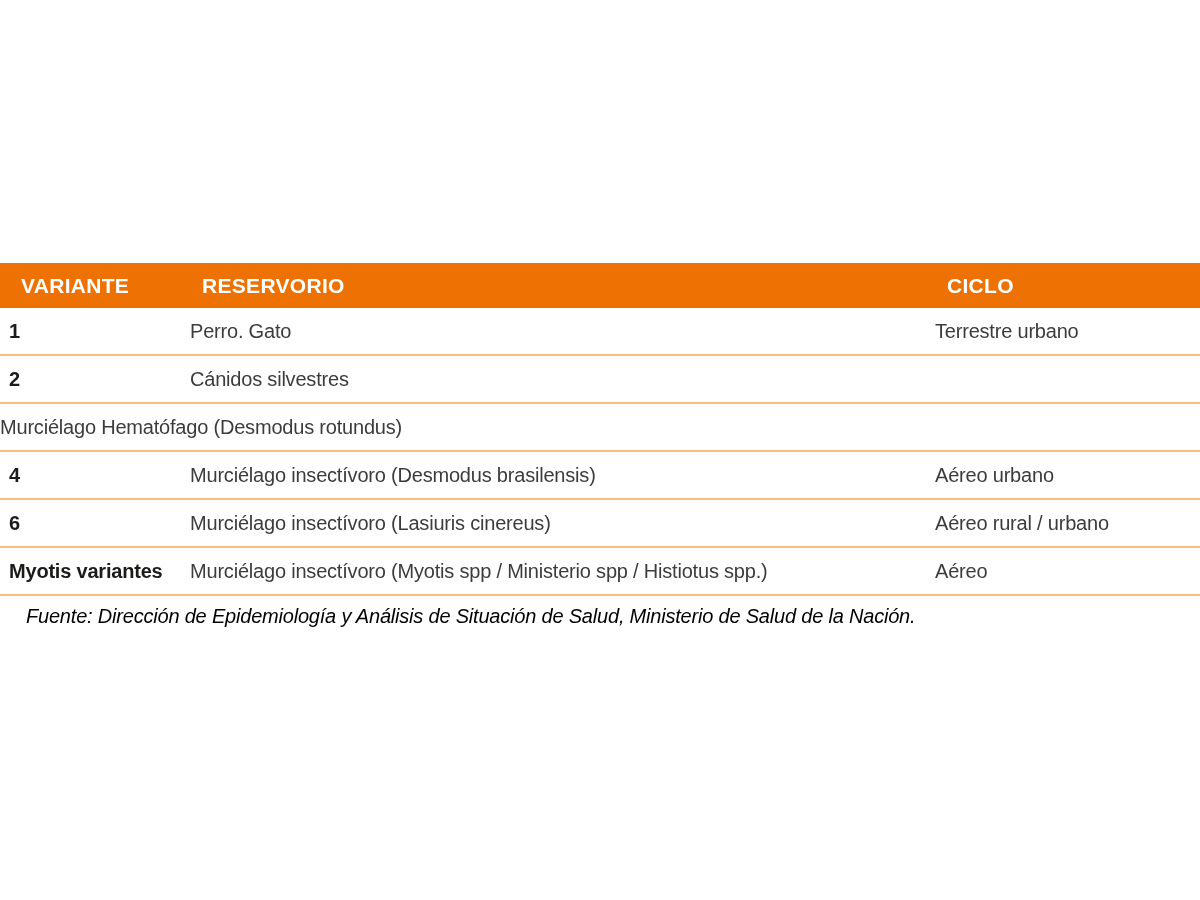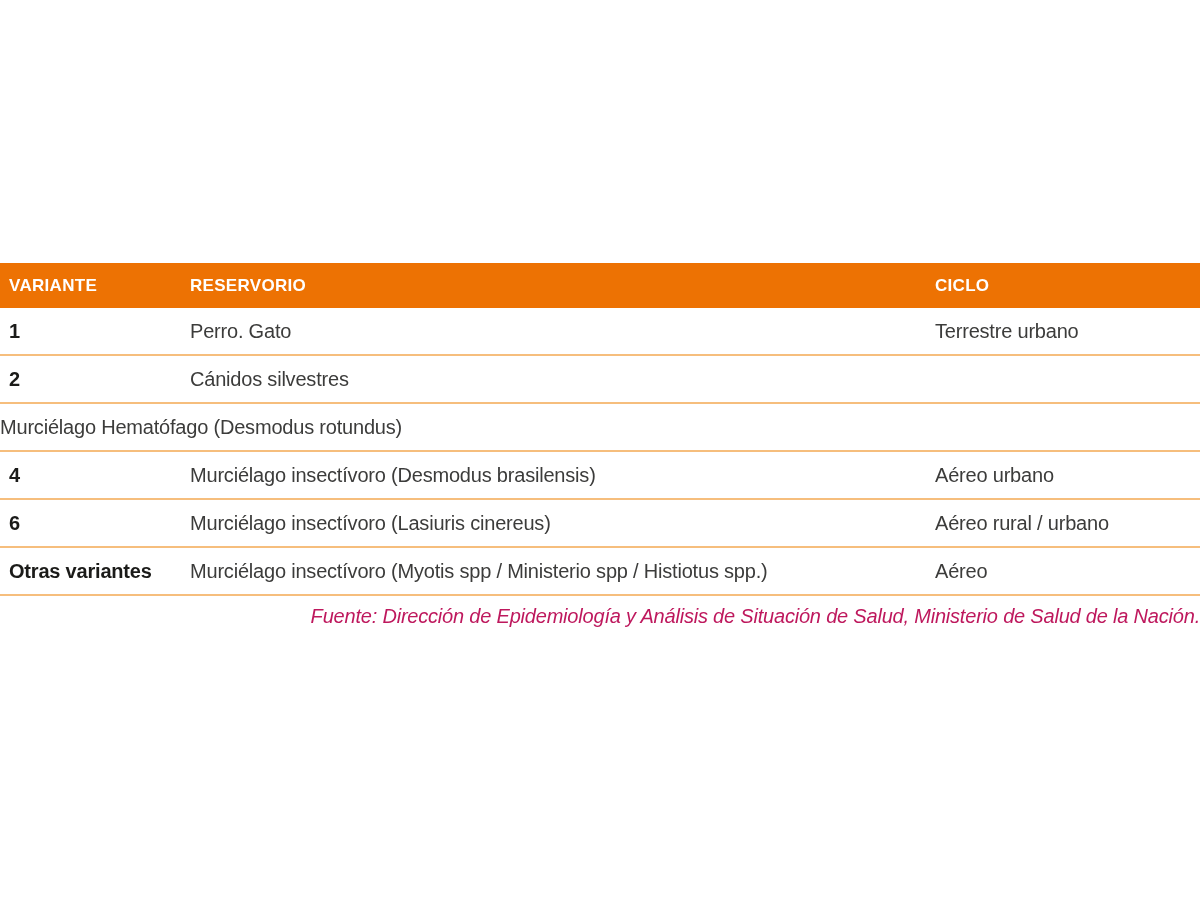--- a/index.html
+++ b/index.html
@@ -23,22 +23,23 @@
     left: 0;
     width: 1200px;
   }
   .header-row {
     display: flex;
     align-items: center;
     height: 45px;
     background: #ED7203;
     color: #ffffff;
     font-weight: bold;
-    font-size: 17px;
+    font-size: 21px;
     letter-spacing: 0.3px;
+    padding-left: 12px;
   }
   .body-row {
     display: flex;
     align-items: center;
     height: 46px;
     border-bottom: 2px solid #F6BE7D;
     font-size: 20px;
     color: #3C3C3B;
     letter-spacing: -0.2px;
   }
@@ -60,26 +61,25 @@
     width: 745px;
     box-sizing: border-box;
     flex-shrink: 0;
   }
   .col-ciclo {
     flex: 1;
     box-sizing: border-box;
   }
   .source-note {
     margin-top: 9px;
-    padding-left: 6px;
+    padding-left: 26px;
     font-style: italic;
     font-size: 20px;
-    color: #be185d;
+    color: #000000;
     letter-spacing: -0.2px;
-    text-align: right;
   }
 </style>
 </head>
 <body>
 
 <div class="page">
   <div class="table-wrap">
 
     <div class="header-row">
       <div class="col-variante">VARIANTE</div>
@@ -108,20 +108,20 @@
       <div class="col-ciclo">Aéreo urbano</div>
     </div>
 
     <div class="body-row">
       <div class="col-variante">6</div>
       <div class="col-reservorio">Murciélago insectívoro (Lasiuris cinereus)</div>
       <div class="col-ciclo">Aéreo rural / urbano</div>
     </div>
 
     <div class="body-row">
-      <div class="col-variante">Otras variantes</div>
+      <div class="col-variante">Myotis variantes</div>
       <div class="col-reservorio">Murciélago insectívoro (Myotis spp / Ministerio spp / Histiotus spp.)</div>
       <div class="col-ciclo">Aéreo</div>
     </div>
 
     <div class="source-note">Fuente: Dirección de Epidemiología y Análisis de Situación de Salud, Ministerio de Salud de la Nación.</div>
   </div>
 </div>
 
 </body></html>

